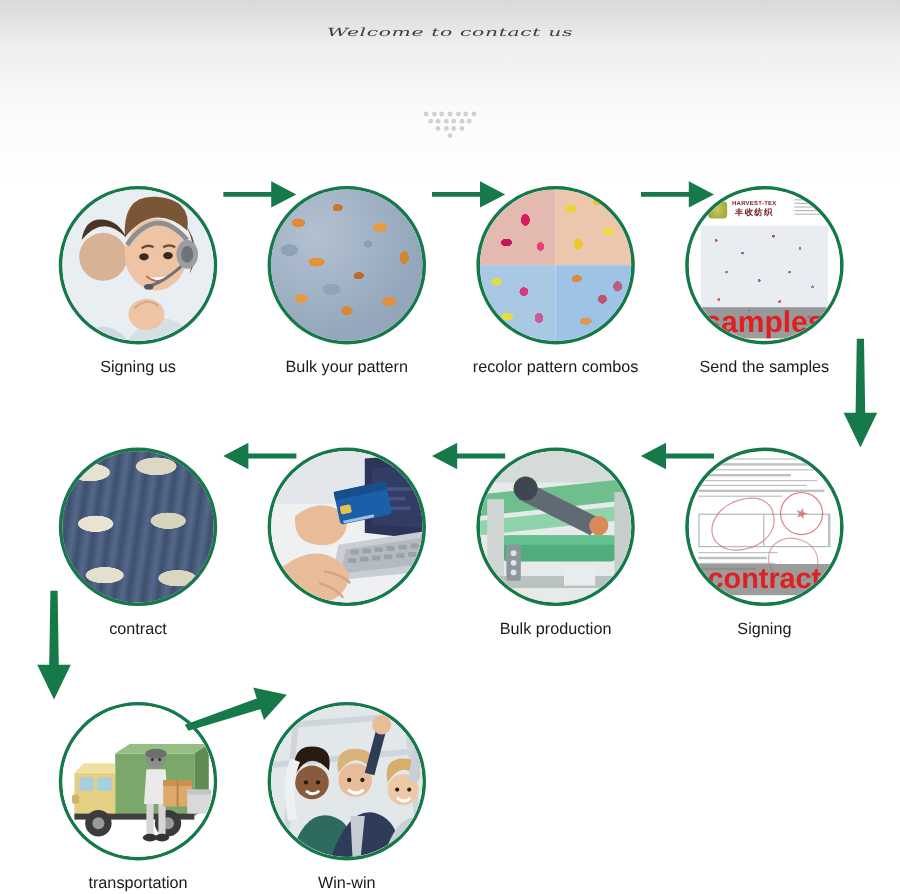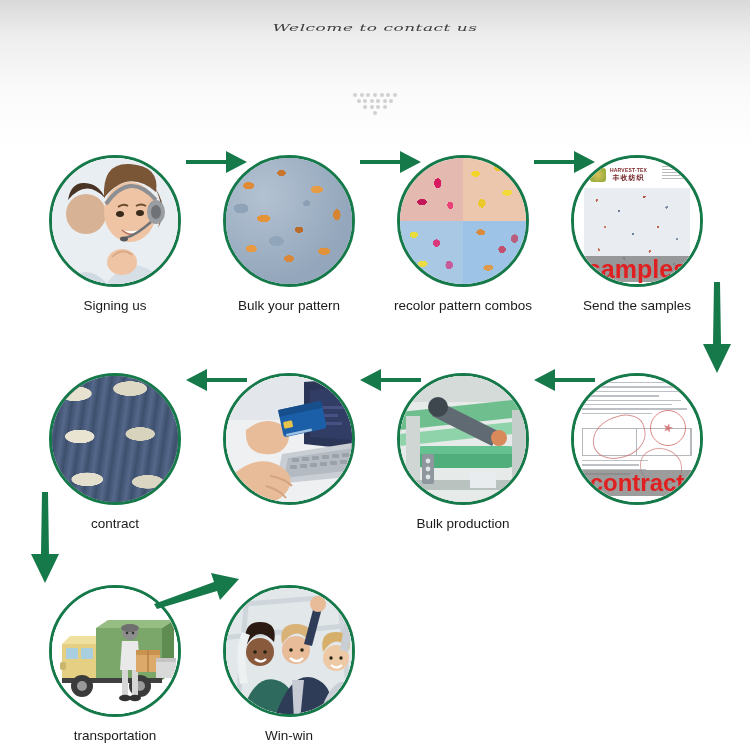--- a/index.html
+++ b/index.html
@@ -462,20 +462,21 @@
       <i style="width:60%"></i>
               <i style="width:52%"></i>
               <i style="width:58%"></i>
               <i style="width:44%"></i>
     </div>
   </div>
           <div class="stamp-band" style="top: 58px; height: 26px;">
             <span class="stamp-text" style="font-size: 24px;">contract</span>
           </div>
         </div>
+        <div class="caption"><span>Signing</span></div>
       </div>
       <div class="step" style="left: 41px; top: 585px;">
         <div class="circle">
           <div class="art art-truck">
     <svg viewBox="0 0 132 132" width="132" height="132">
       <rect width="132" height="132" fill="#ffffff"></rect>
 
       <path d="M44 40 L110 40 L110 92 L44 92 Z" fill="#7ba86a"></path>
       <path d="M44 40 L56 32 L122 32 L110 40 Z" fill="#95bd84"></path>
       <path d="M110 40 L122 32 L122 84 L110 92 Z" fill="#5f8c51"></path>

